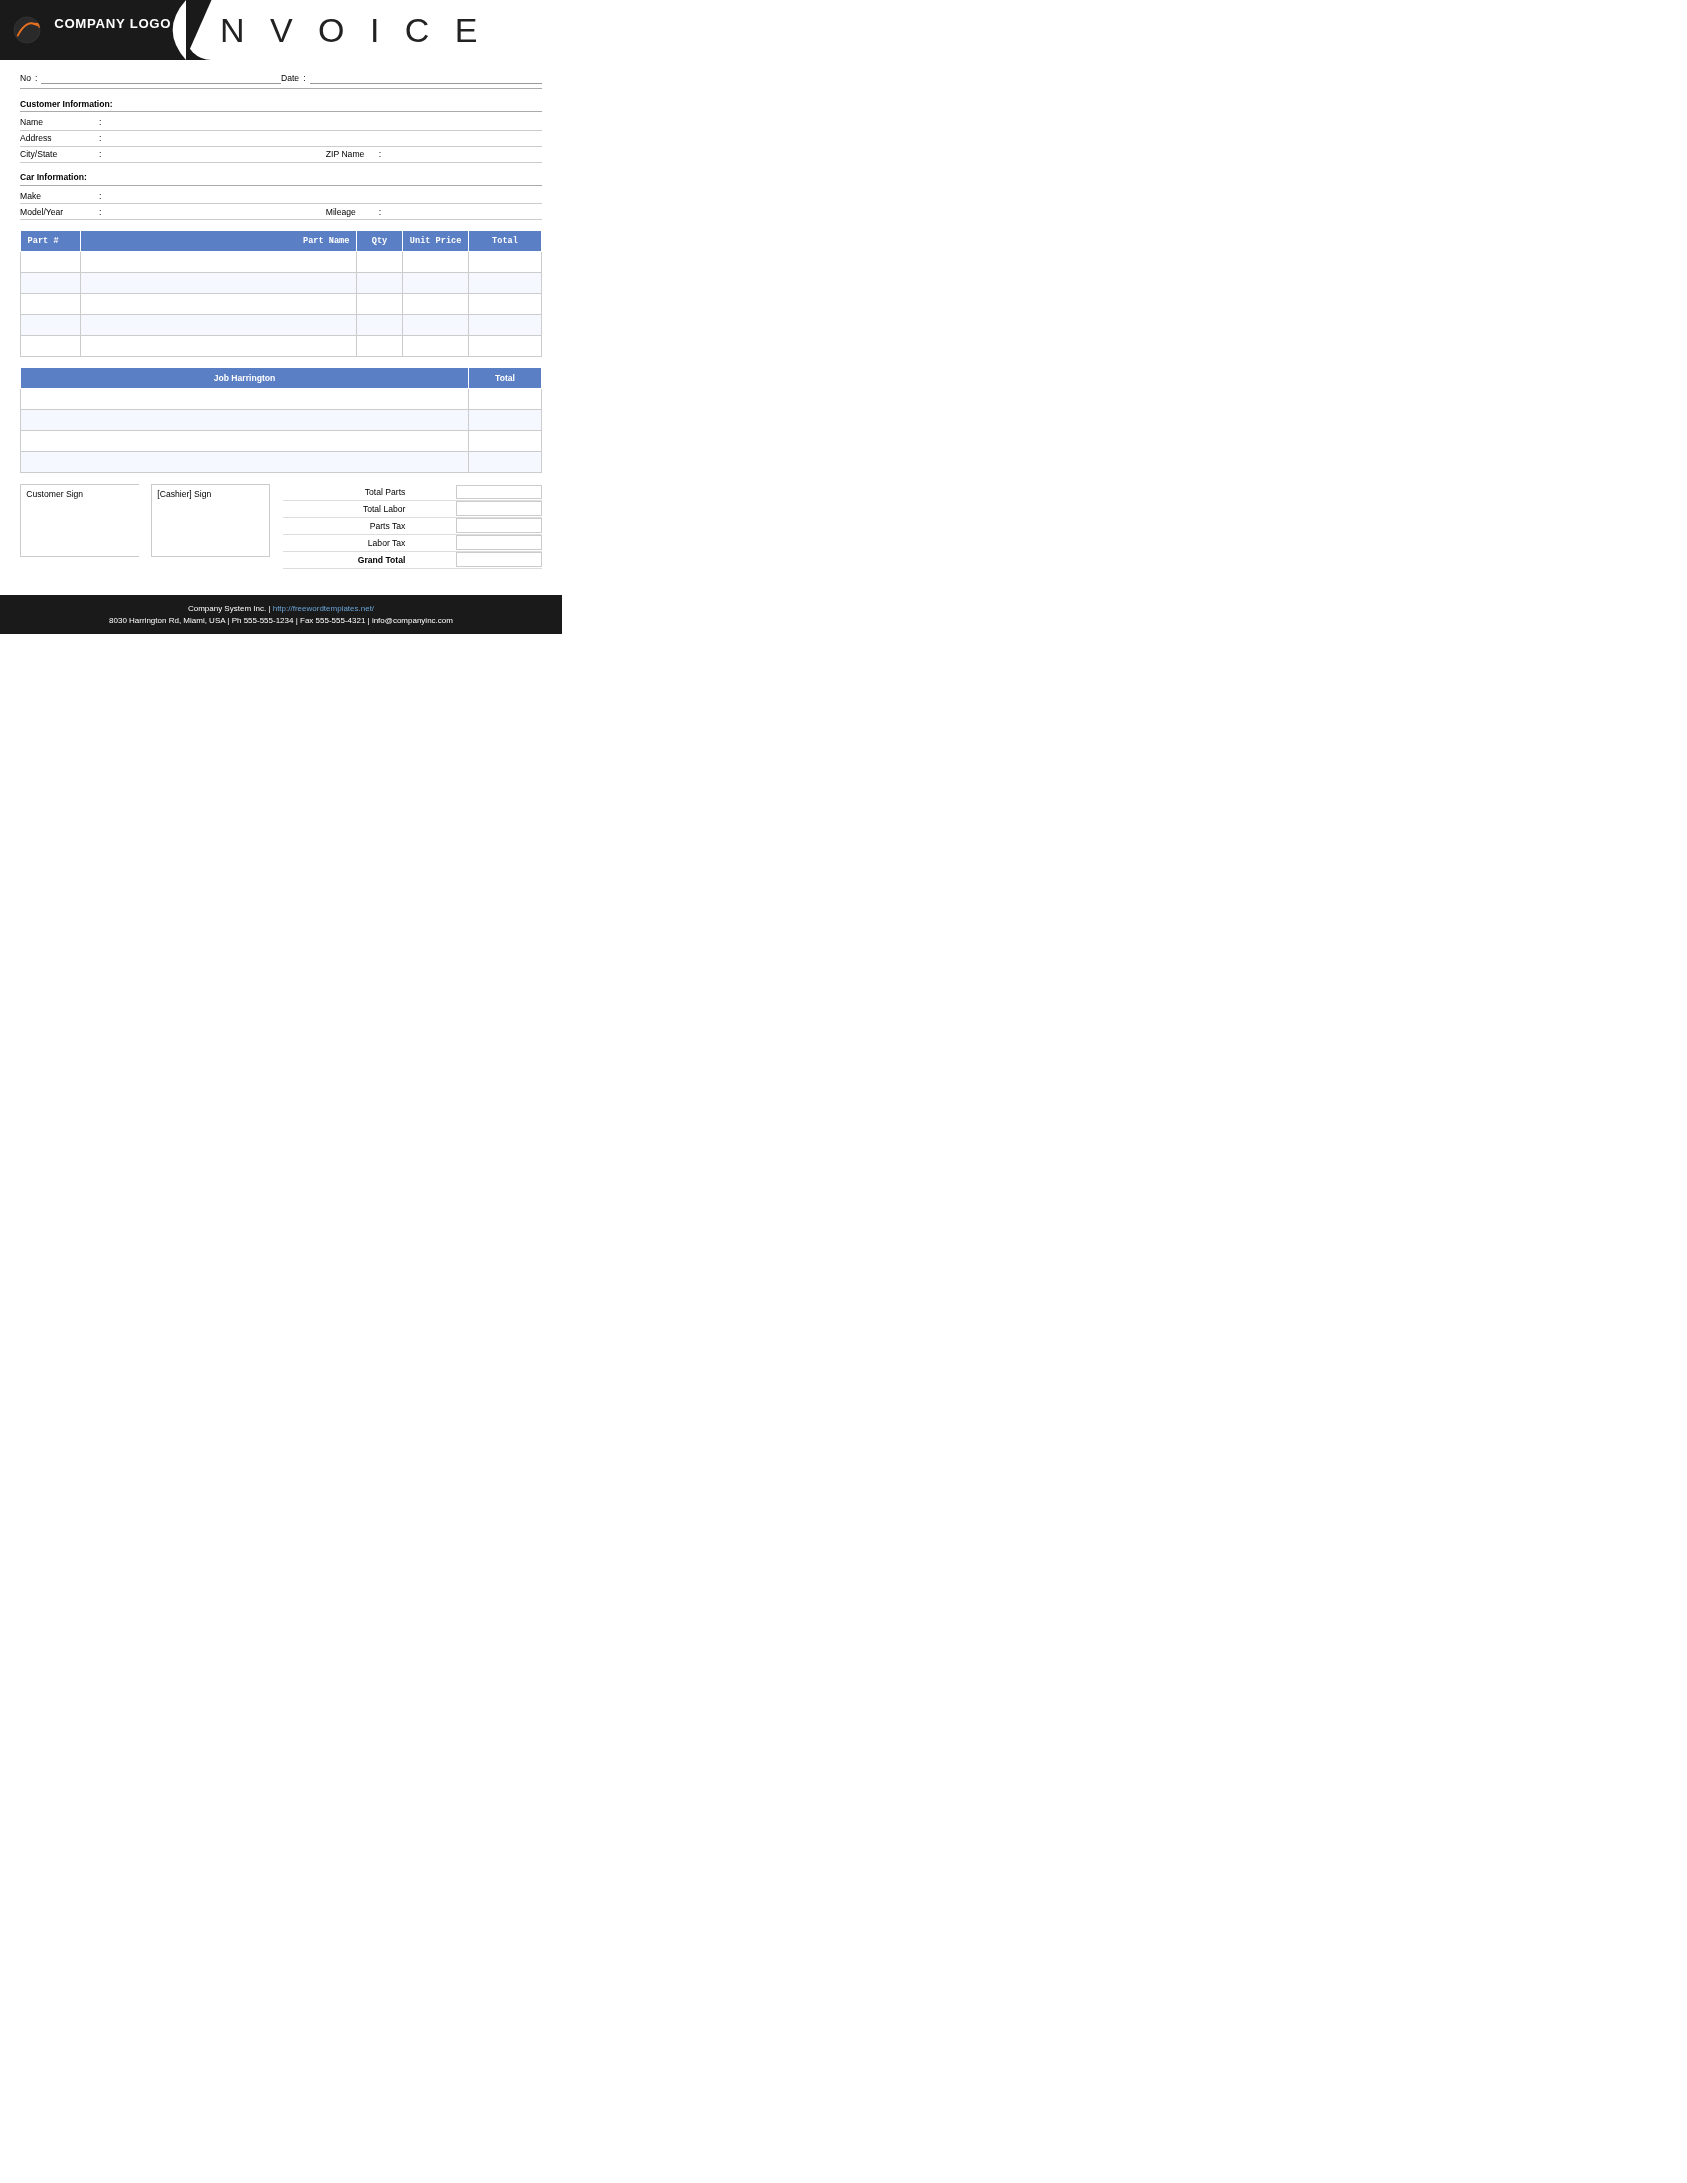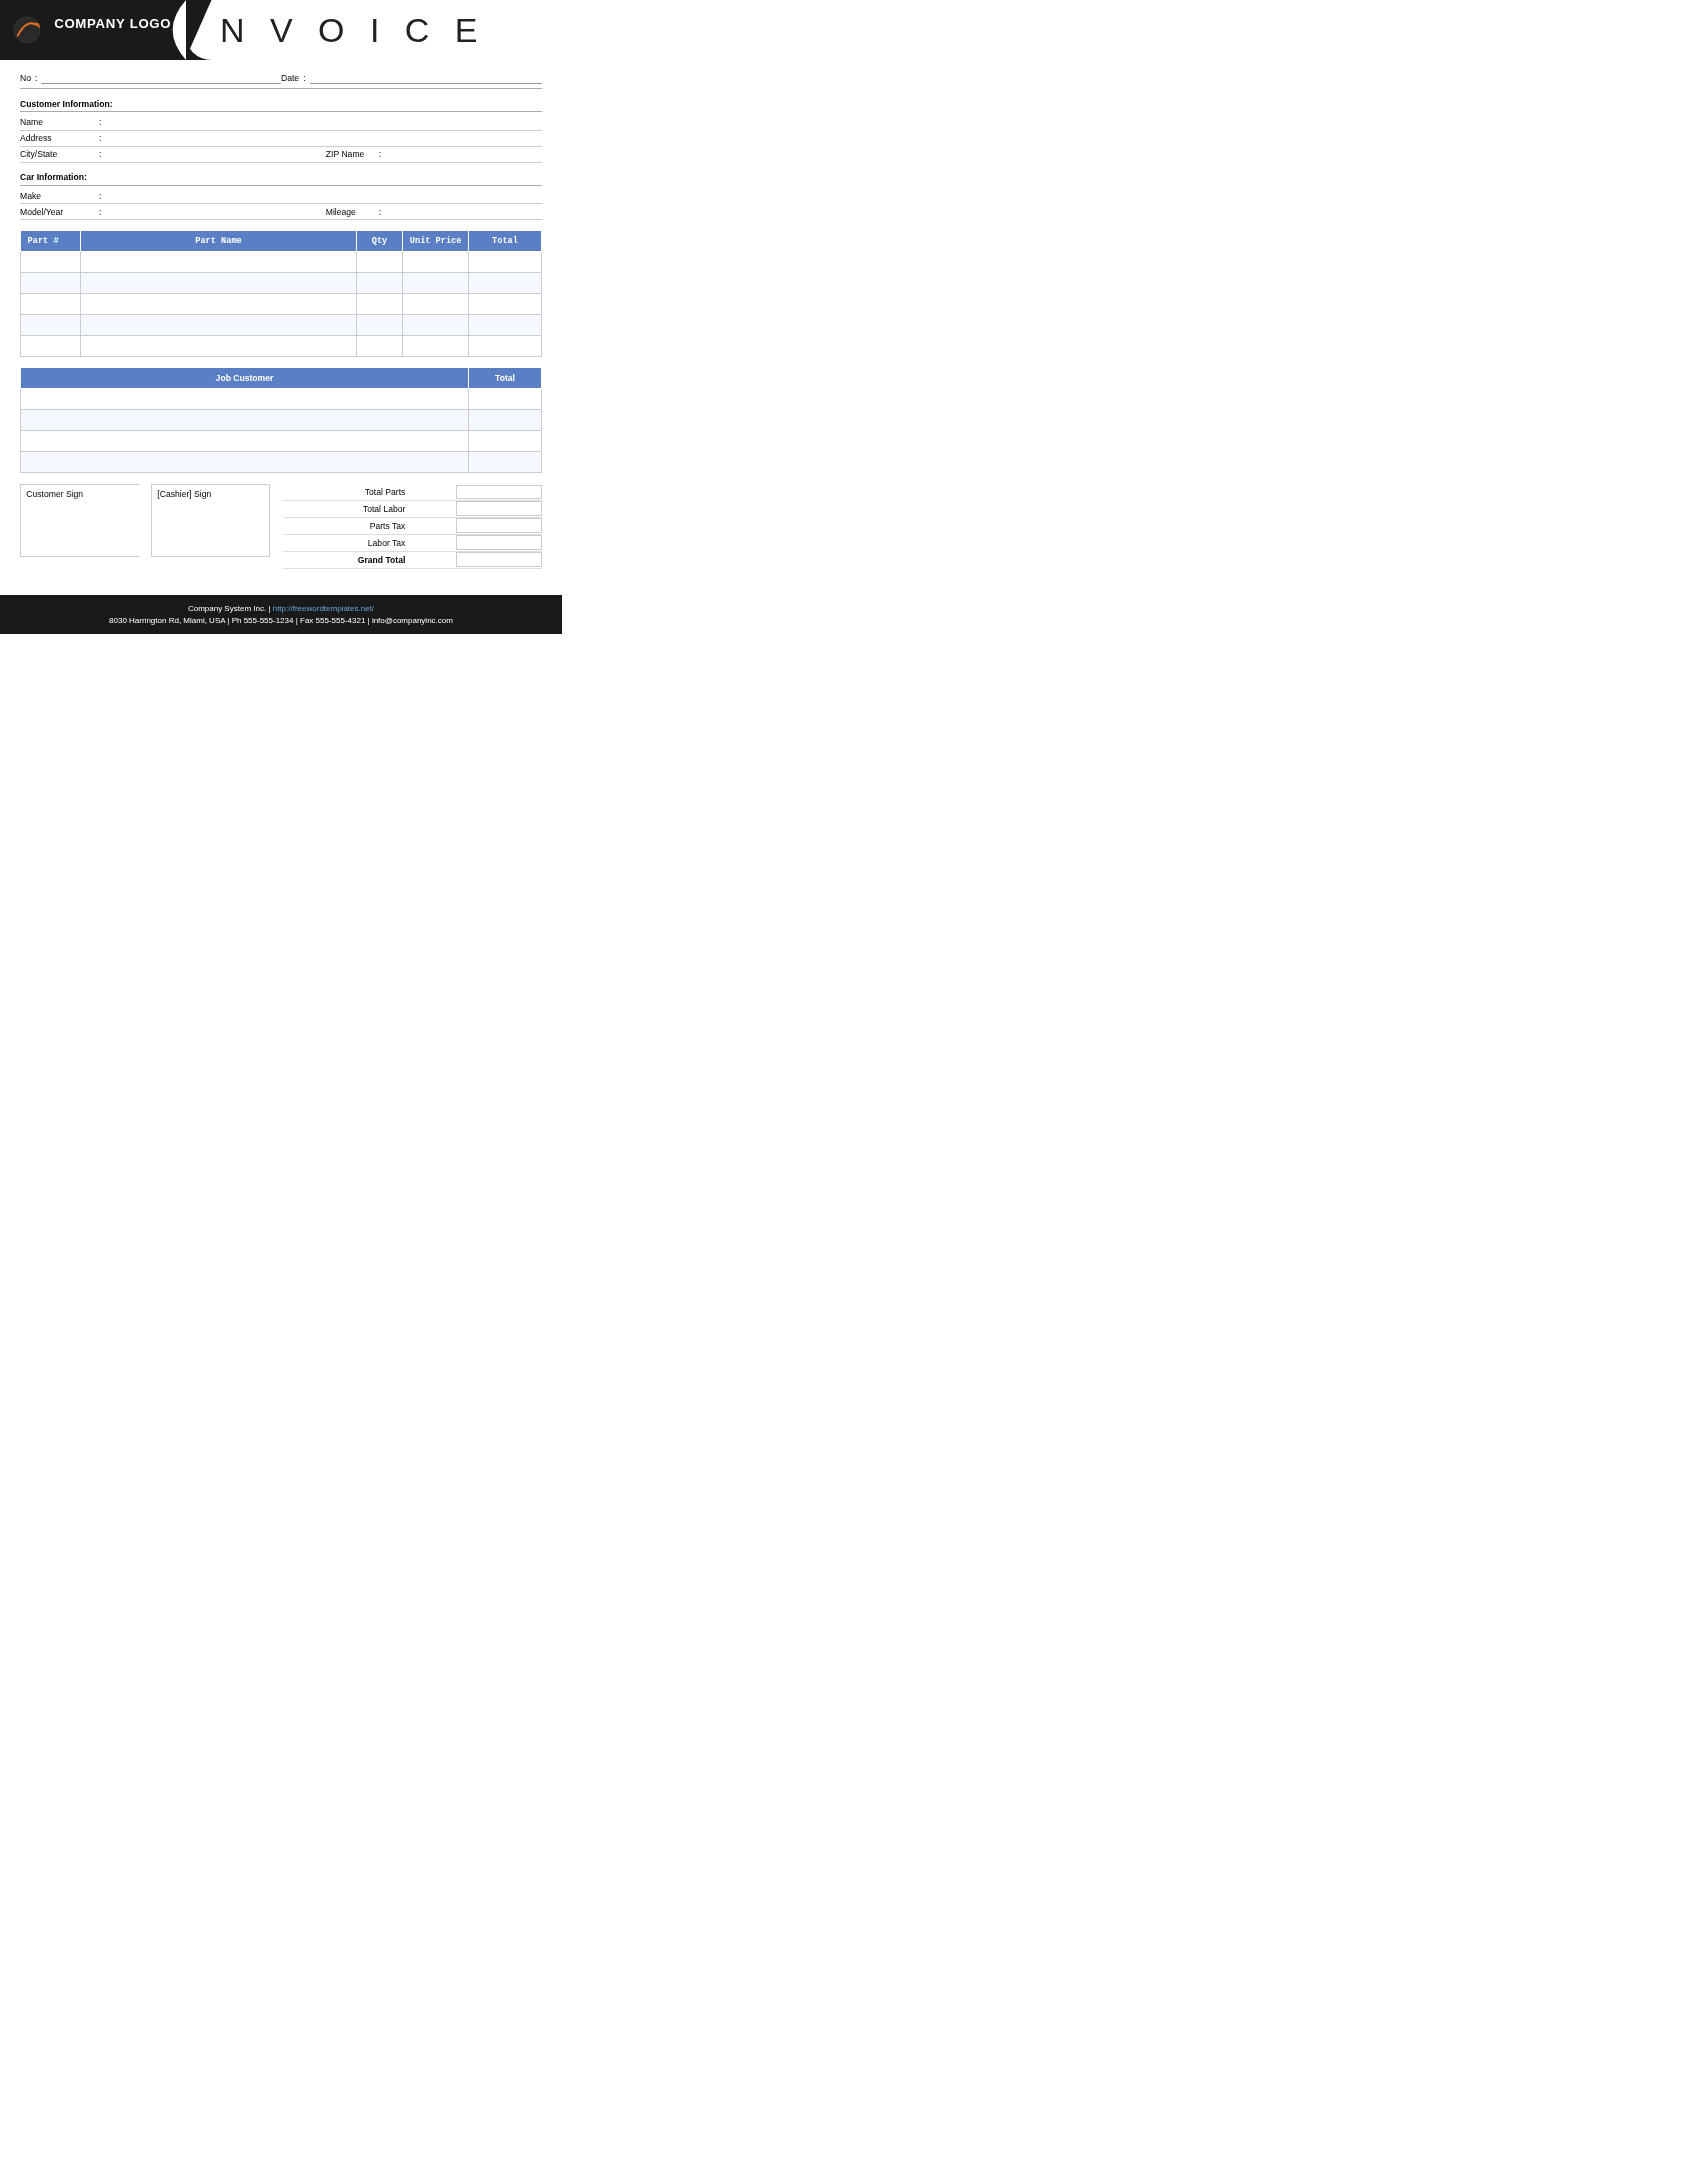--- a/index.html
+++ b/index.html
@@ -354,21 +354,21 @@
       <span class="info-half-label">Mileage</span>
       <span class="info-half-colon">:</span>
       <span class="info-half-value"></span>
     </div>
   </div>
 
   <table class="parts-table">
     <thead>
       <tr>
         <th style="width:60px; text-align:left;">Part #</th>
-        <th style="text-align:center;margin-left:38px;">Part Name</th>
+        <th style="text-align:right;margin-left:38px;">Part Name</th>
         <th style="width:46px; text-align:center;">Qty</th>
         <th style="width:66px; text-align:right;">Unit Price</th>
         <th style="width:73px; text-align:center;">Total</th>
       </tr>
     </thead>
     <tbody id="parts-tbody">
 
     <tr style="height: 21px;">
       <td style="border:0.7px solid #ccc; padding:2.6px 5.3px;"></td>
       <td style="border:0.7px solid #ccc; padding:2.6px 5.3px;"></td>
@@ -403,21 +403,21 @@
       <td style="border:0.7px solid #ccc; padding:2.6px 5.3px; text-align:center;"></td>
       <td style="border:0.7px solid #ccc; padding:2.6px 5.3px; text-align:center;"></td>
       <td style="border:0.7px solid #ccc; padding:2.6px 5.3px; text-align:center;"></td>
     </tr>
       </tbody>
   </table>
 
   <table class="job-table">
     <thead>
       <tr>
-        <th style="text-align:center;">Job Customer</th>
+        <th style="text-align:center;">Job Harrington</th>
         <th style="width:73px; text-align:center;">Total</th>
       </tr>
     </thead>
     <tbody id="job-tbody">
 
     <tr style="height: 21px;">
       <td style="border:0.7px solid #ccc; padding:2.6px 5.3px;"></td>
       <td style="border:0.7px solid #ccc; padding:2.6px 5.3px; text-align:center;"></td>
     </tr>
         <tr style="height: 21px; background: rgb(245, 248, 255);">

